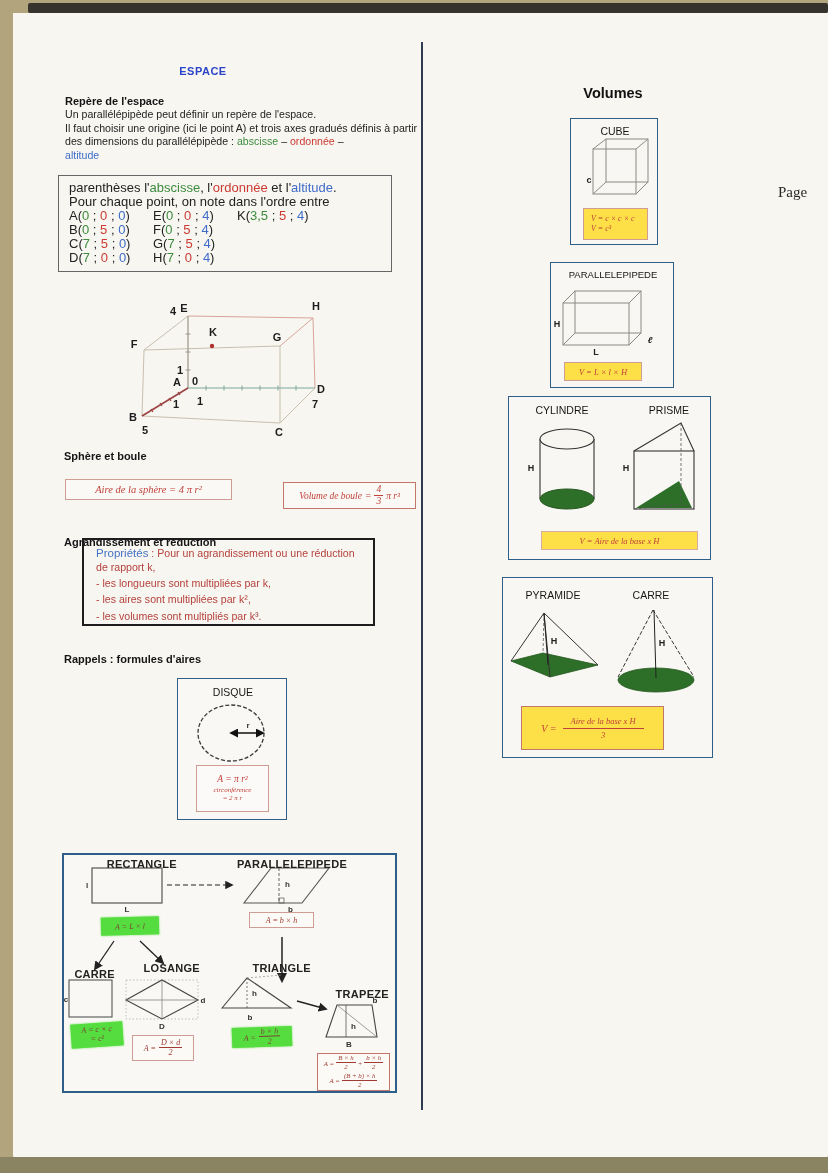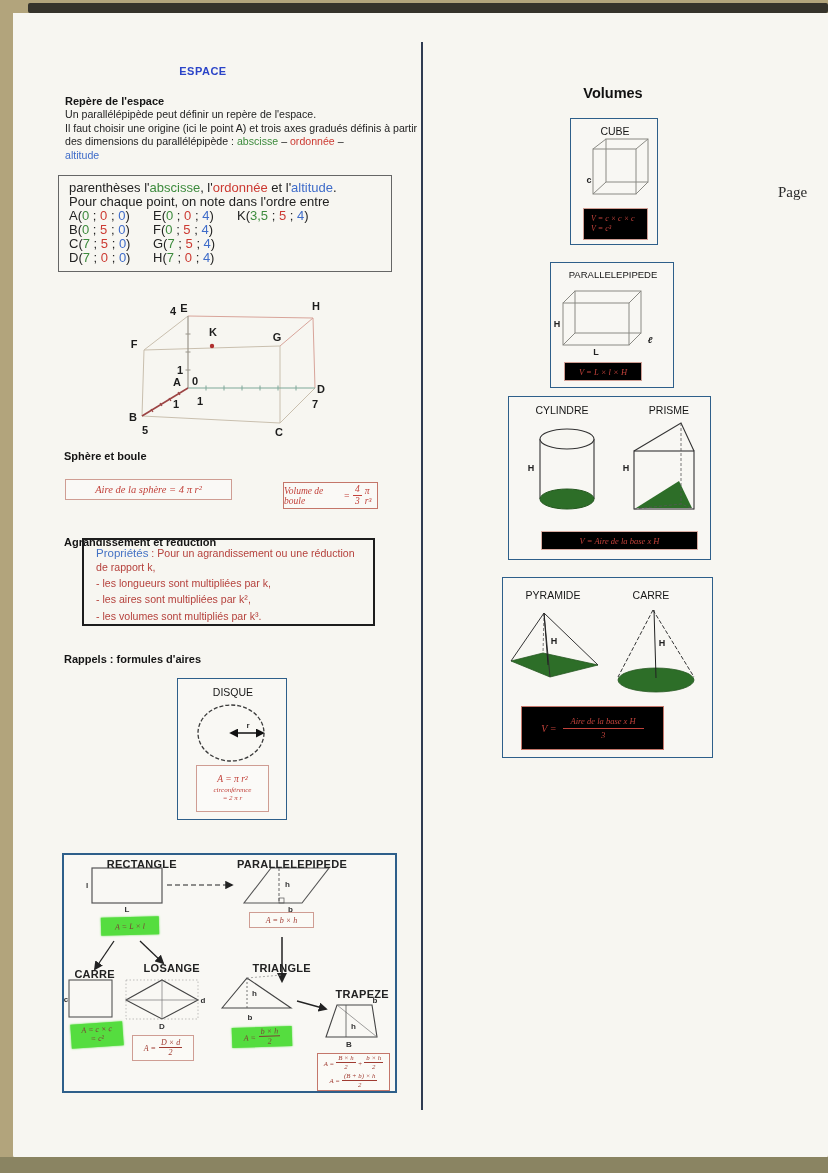--- a/index.html
+++ b/index.html
@@ -16,21 +16,21 @@
   .para{left:65px;top:108px;width:356px;font-size:10.6px;line-height:1.28;color:#232323}
   .cg{color:#3d8b3d}.cr{color:#cc3a32}.cb{color:#3f6cc9}
   .points-box{left:58px;top:175px;width:334px;height:97px;border:1.3px solid #666;padding:5px 8px 4px 10px;font-size:13px;color:#222;line-height:1.08}
   .pt-row{height:14px}
   .pt{display:inline-block;width:84px;white-space:nowrap}
   .pt:last-child{width:auto}
   .fig3d{left:100px;top:288px}
   .h-sphere{left:64px;top:450px}
   .fbox{border:1px solid #cf9d93;color:#c2423b;font-family:"Liberation Serif",serif;font-style:italic;display:flex;align-items:center;justify-content:center;background:rgba(255,255,255,.35)}
   .box-sphere{left:65px;top:479px;width:167px;height:21px;font-size:10.5px}
-  .box-boule{left:283px;top:482px;width:95px;height:27px;font-size:9.5px;border-color:#c4766a;gap:3px}
+  .box-boule{left:283px;top:482px;width:133px;height:27px;font-size:9.5px;border-color:#c4766a;gap:3px}
   .frac{display:inline-block;text-align:center;vertical-align:middle;line-height:1}
   .frac .num{display:block;border-bottom:1px solid currentColor;padding:0 2px}
   .frac .den{display:block;padding-top:1px}
   .h-agrand{left:64px;top:536px}
   .prop-box{left:82px;top:538px;width:293px;height:88px;border:2px solid #1d1d1d;padding:6px 8px 4px 12px;font-size:10.6px;color:#b5413c;line-height:1.3}
   .prop-title{color:#4472c4;font-size:11.5px;font-weight:normal}
   .prop-item{margin-top:2.5px}
   .h-rappels{left:64px;top:653px}
   .bluebox{border:1.6px solid #2e5f8a;background:rgba(255,255,255,.25)}
   .disque-box{left:177px;top:678px;width:110px;height:142px}
@@ -40,21 +40,21 @@
   .shapes-box{left:62px;top:853px;width:335px;height:240px;border:2px solid #2e5f8a}
   .shp-title{position:absolute;text-align:right;font-weight:bold;color:#222;font-size:11px;letter-spacing:.3px}
   .sfbox{position:absolute;border:1px solid #cf9d93;color:#a03c32;font-family:"Liberation Serif",serif;font-style:italic;display:flex;align-items:center;justify-content:center;font-size:8px;background:#fbfaf6}
   .greenhl{background:#55dd3f;border:none;color:#7c4034;box-shadow:0 0 2px #55dd3f}
   .title-volumes{left:568px;top:85px;width:90px;text-align:center;font-weight:bold;font-size:14.5px;color:#111}
   .vcard{position:absolute;border:1.6px solid #2e5f8a;background:rgba(255,255,255,.2)}
   .card-cube{left:570px;top:118px;width:88px;height:127px}
   .card-ppd{left:550px;top:262px;width:124px;height:126px}
   .card-cyl{left:508px;top:396px;width:203px;height:164px}
   .card-pyr{left:502px;top:577px;width:211px;height:181px}
-  .vform{position:absolute;border:1px solid #cf9d93;color:#c2423b;font-family:"Liberation Serif",serif;font-style:italic;display:flex;align-items:center;justify-content:center;background:#000000}
+  .vform{position:absolute;border:1px solid #cf9d93;color:#c2423b;font-family:"Liberation Serif",serif;font-style:italic;display:flex;align-items:center;justify-content:center;background:#fde047}
   .page-label{left:778px;top:184px;font-family:"Liberation Serif",serif;font-size:15px;color:#2a2a2a}
   svg{position:absolute;overflow:visible}
   svg text{font-family:"Liberation Sans",sans-serif}
   .figlabel{font-weight:bold;font-size:11px;fill:#1c1c1c}
   .dimlabel{font-size:8px;fill:#333;font-weight:bold}
   .soliddim{font-size:9px;fill:#222;font-weight:bold}
 </style>
 </head>
 <body>
 

